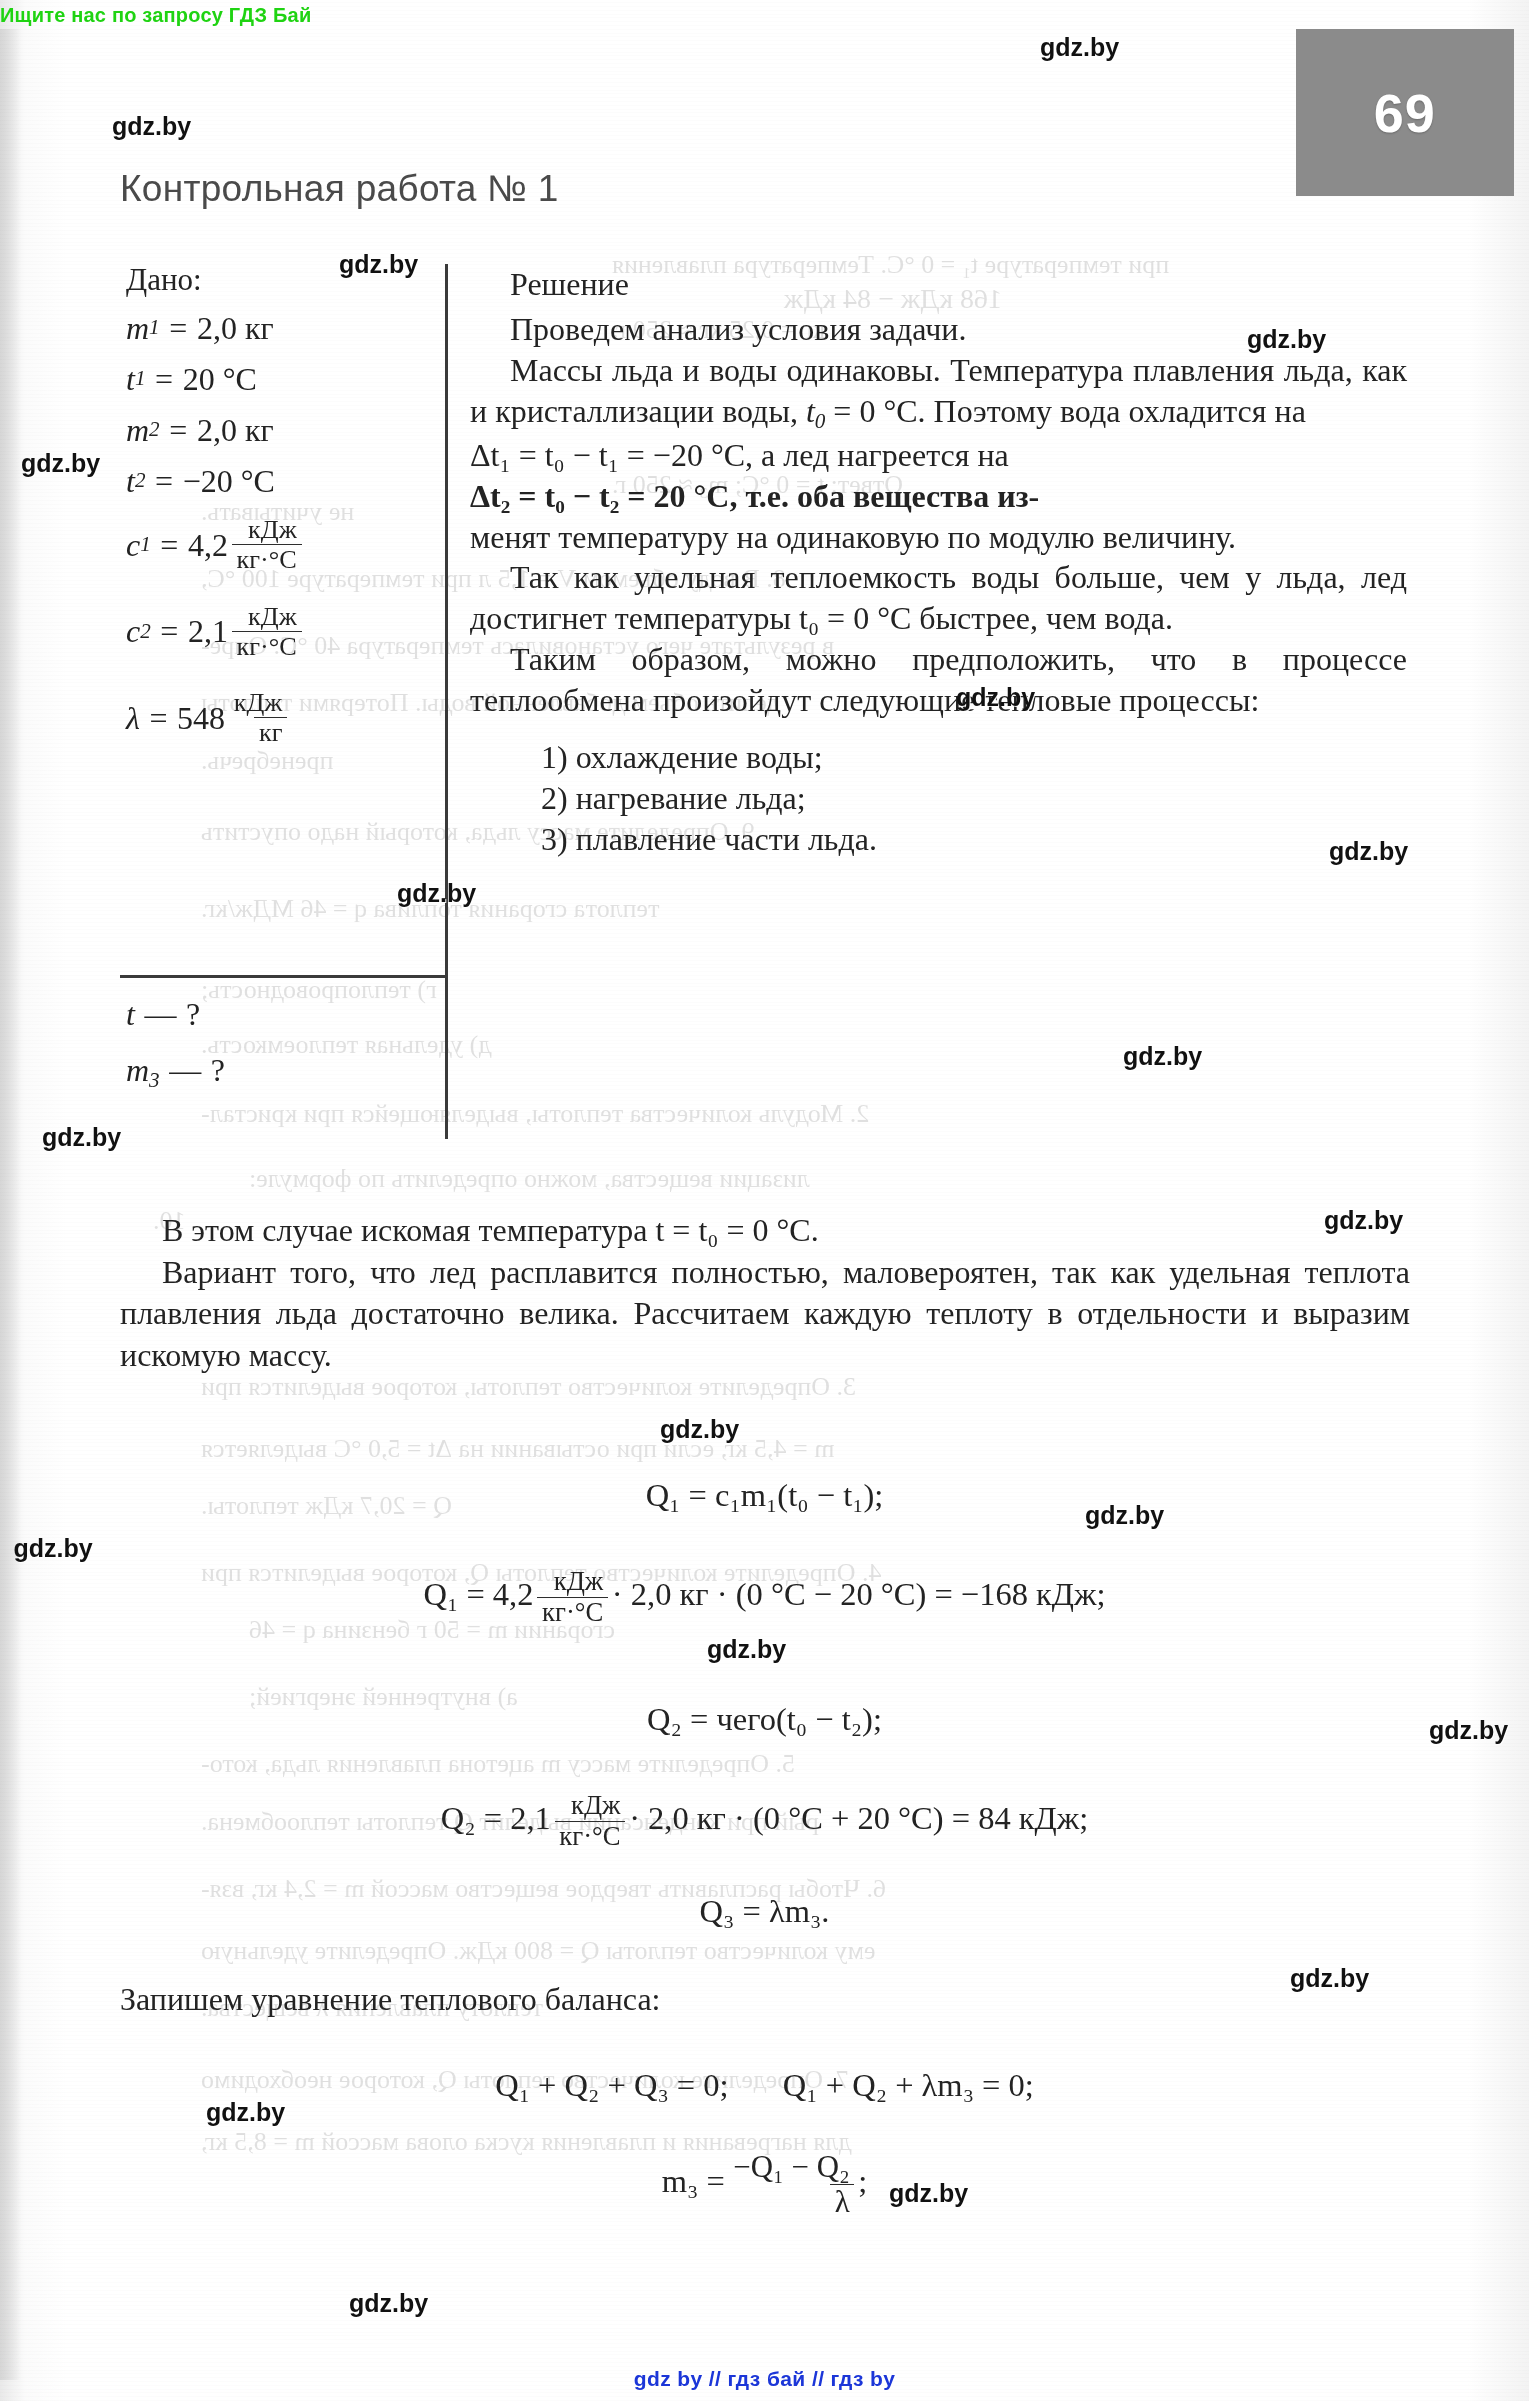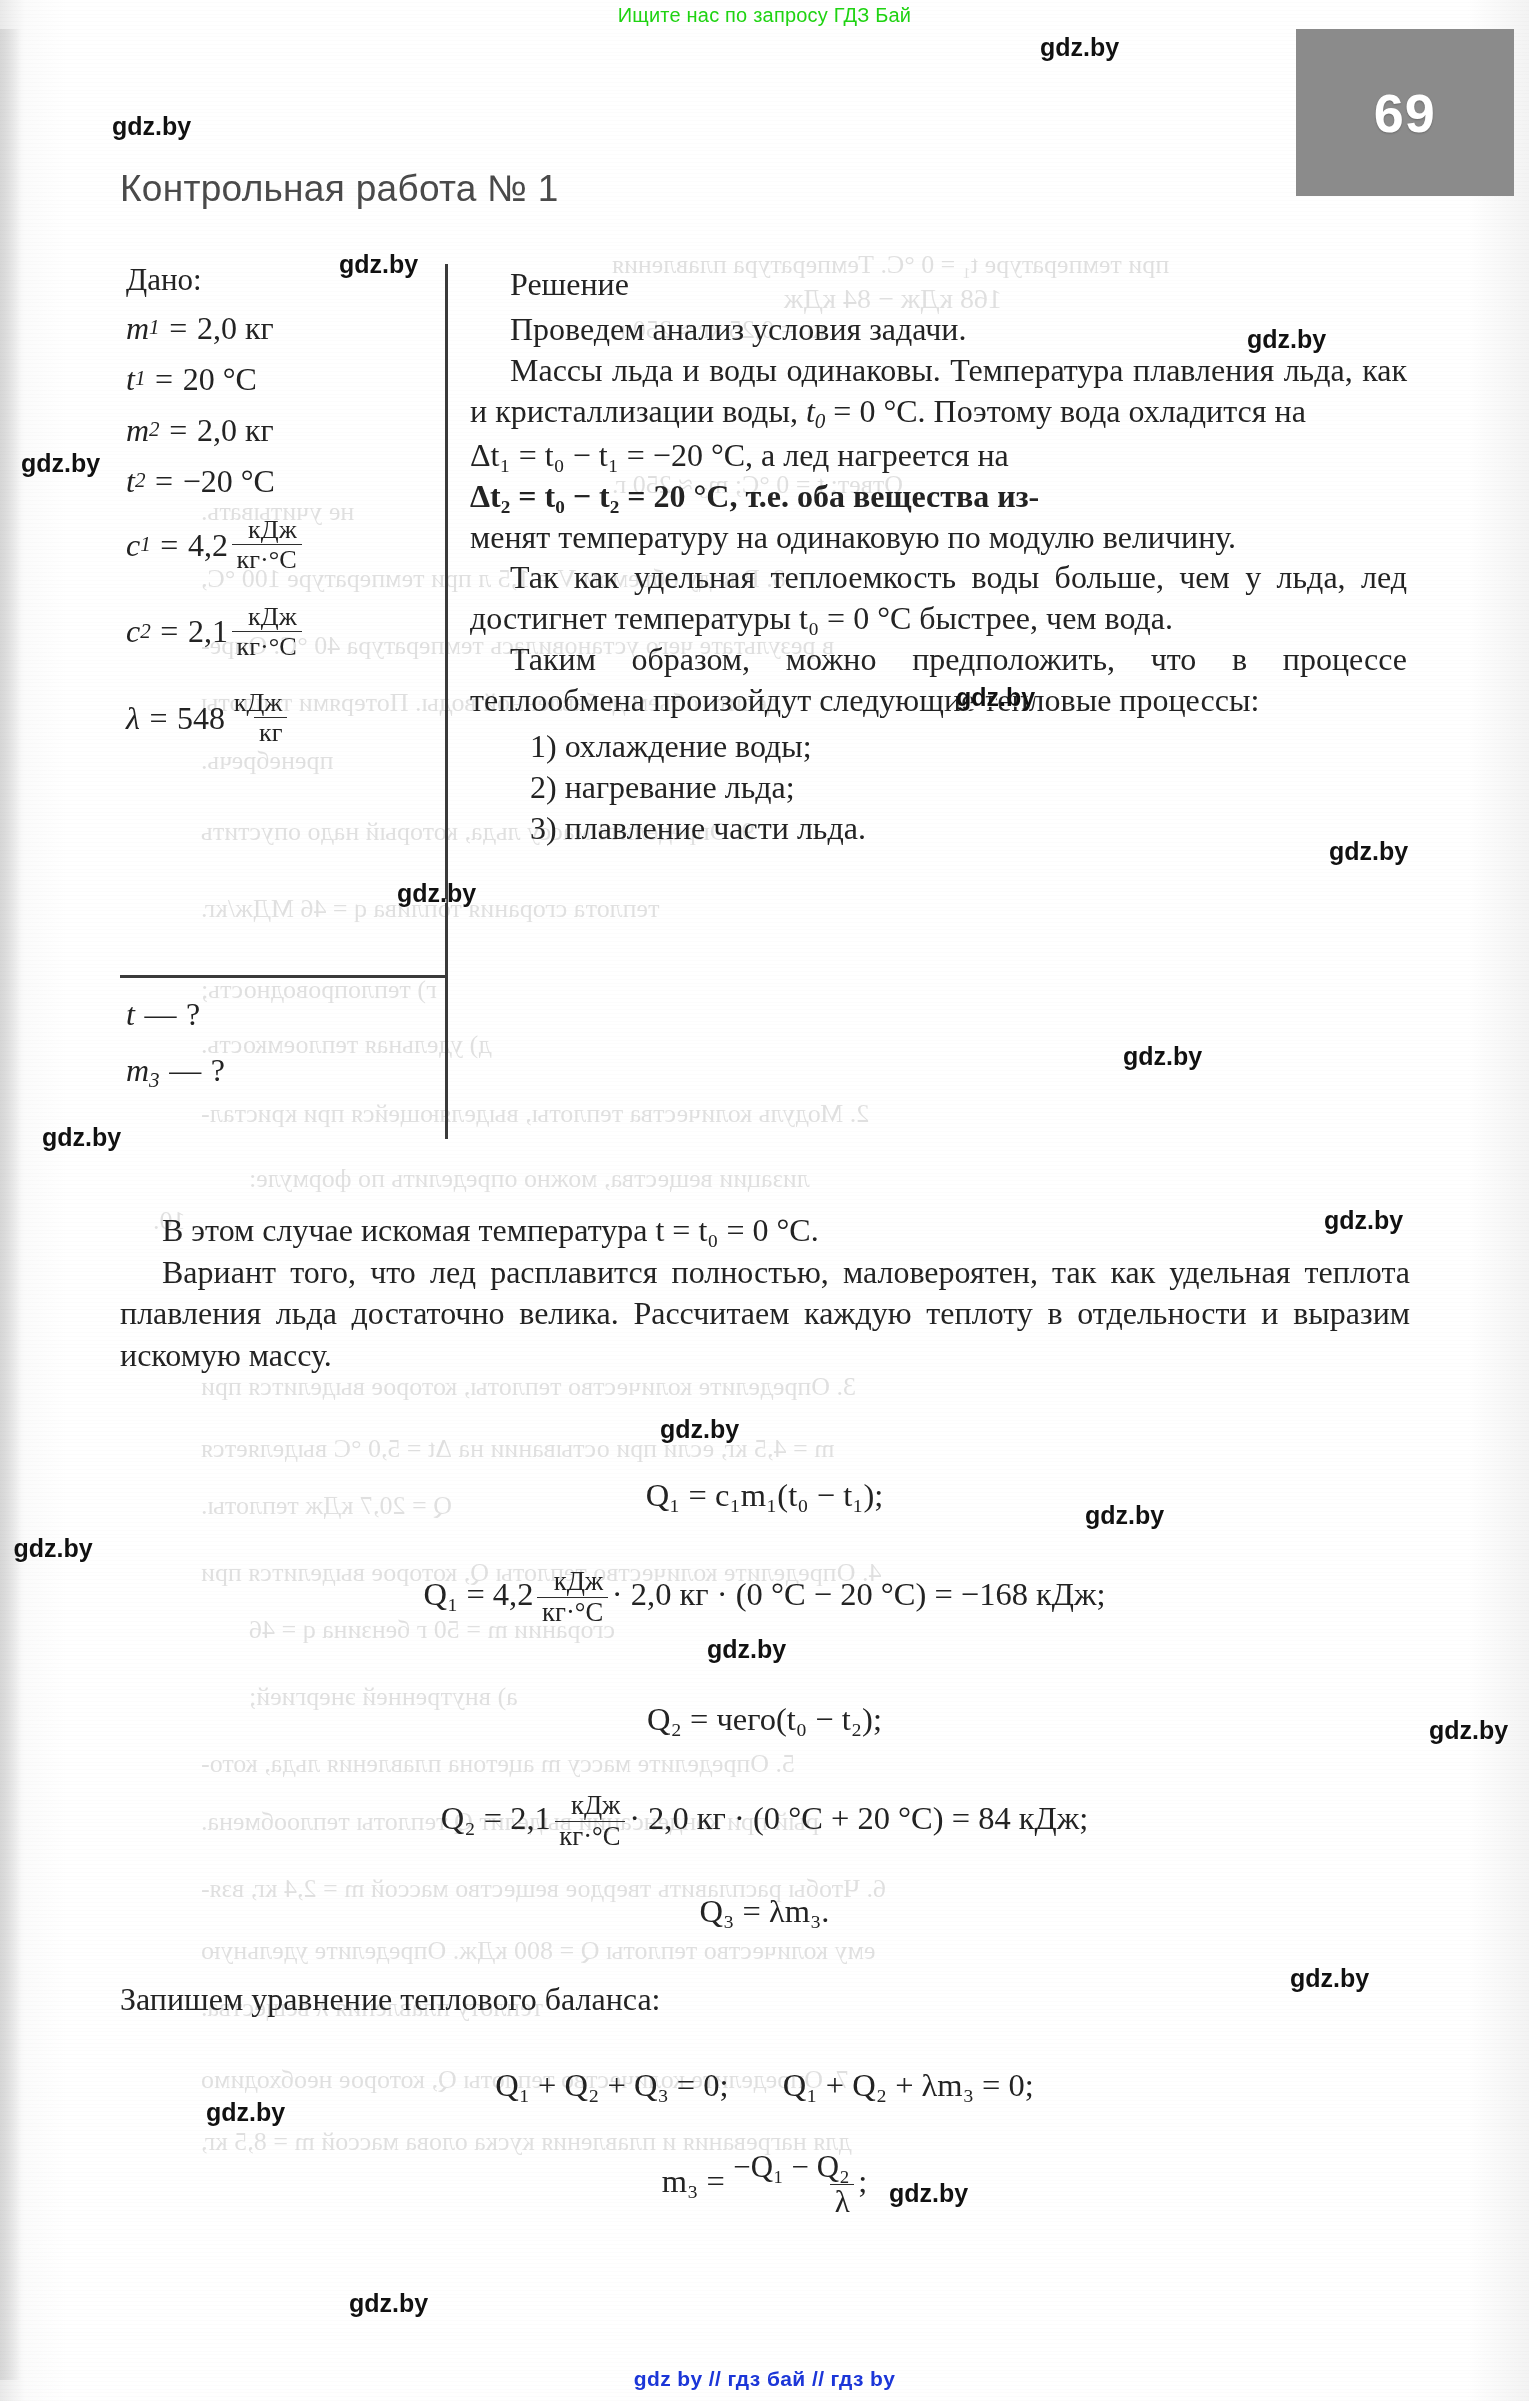--- a/index.html
+++ b/index.html
@@ -33,24 +33,23 @@
   }
   .edge-left {
     position:absolute; left:0; top:29px; width:21px; height:2351px;
     background: linear-gradient(90deg, #d6d6d6, rgba(255,255,255,0));
   }
 
   
   .top-promo {
     position: absolute;
     top: 3.8px; left: 0; width: 1529px;
-    text-align: center;
     font-family: "Liberation Sans", sans-serif;
     font-size: 20px;
-    font-weight: 400;
+    font-weight: 700;
     color: #1fd312;
     letter-spacing: 0.2px;
   }
 
   
   .bottom-promo {
     position: absolute;
     bottom: 9.6px; left: 0; width: 1529px;
     text-align: center;
     font-family: "Liberation Sans", sans-serif;
@@ -169,21 +168,21 @@
     position: absolute;
     left: 470px; top: 264px;
     width: 937px;
     font-size: 32px;
     line-height: 1.28;
     text-align: justify;
   }
   .sol-head { margin-bottom: 3.8px; }
   .sol-p { text-indent: 40px; margin: 0 0 0 0; }
   .sol-p.nojust { text-align: left; }
-  .sol-list { margin: 5px; padding: 0; list-style: none; }
+  .sol-list { margin: 16px; padding: 0; list-style: none; }
   .sol-list li { text-indent: 55px; }
 
   
   .body-block {
     position: absolute;
     left: 120px; top: 1210px;
     width: 1290px;
     font-size: 32px;
     line-height: 1.30;
     text-align: justify;

